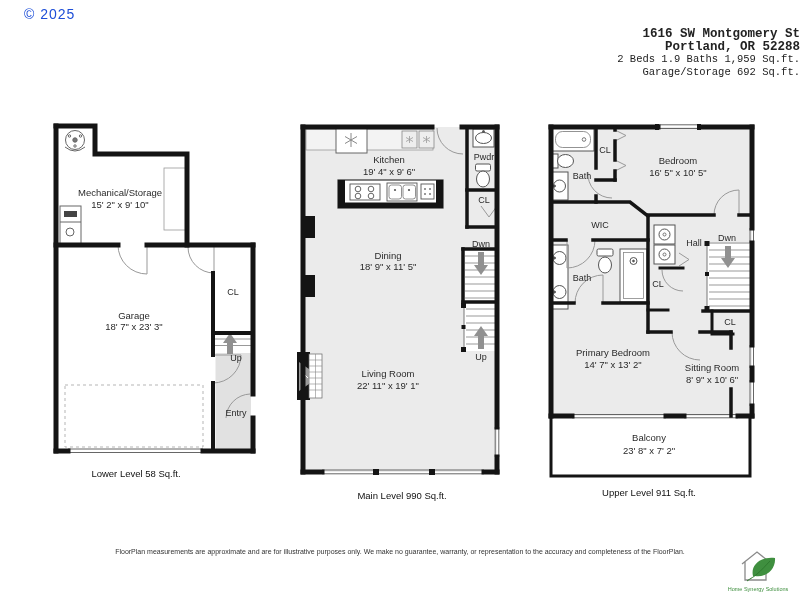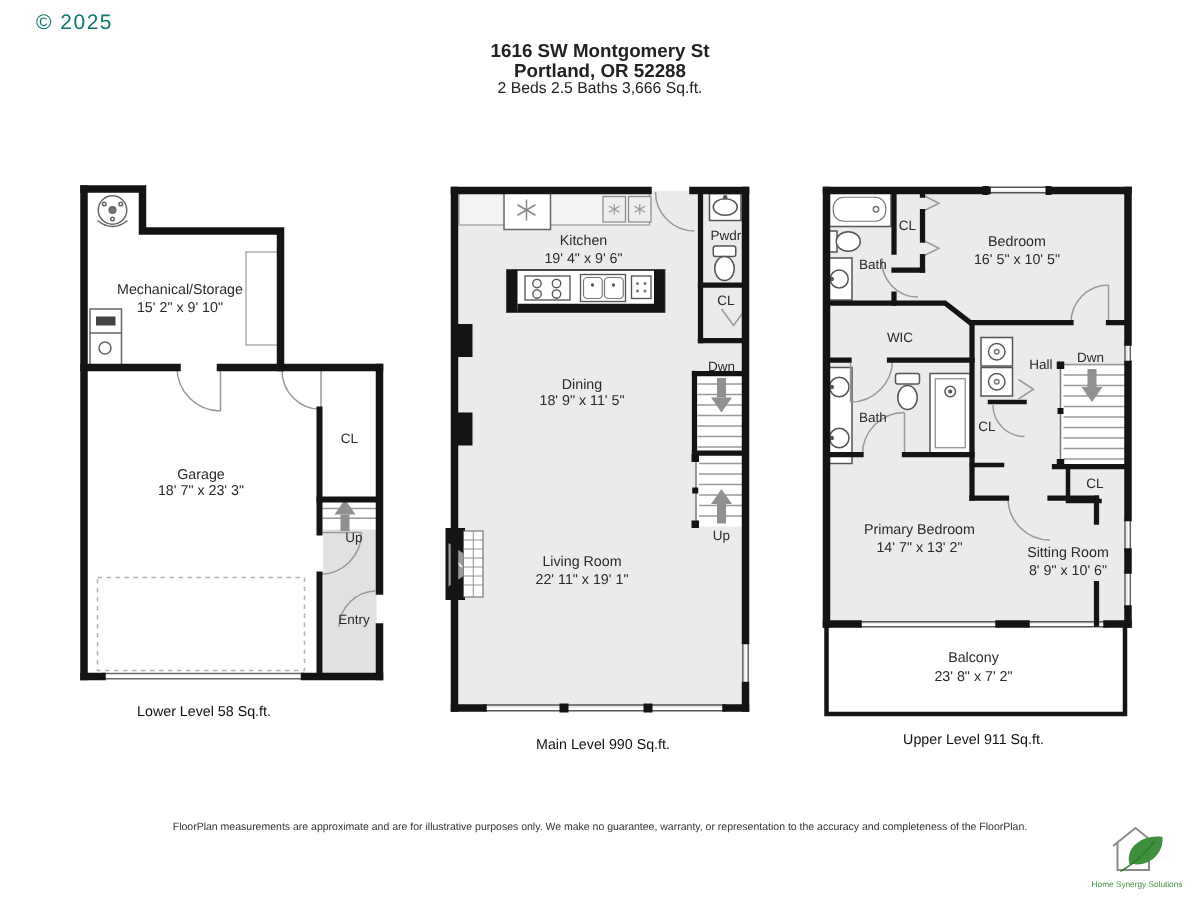--- a/index.html
+++ b/index.html
@@ -1,19 +1,19 @@
 <!DOCTYPE html>
 <html><head>
 <meta charset="utf-8">
 <style>
   html,body{margin:0;padding:0;background:#fff;}
   #page{position:relative;width:800px;height:600px;background:#fff;overflow:hidden;
         font-family:"Liberation Sans",sans-serif;color:#222;}
-  #copyright{position:absolute;left:24px;top:6px;font-size:14px;color:#0f766e;letter-spacing:1px;}
-  #header{position:absolute;left:0;top:28px;width:800px;text-align:center;line-height:12.5px;}
+  #copyright{position:absolute;left:24px;top:6px;font-size:14px;color:#1d4ed8;letter-spacing:1px;}
+  #header{position:absolute;left:0;top:28px;width:800px;text-align:right;line-height:12.5px;font-family:Liberation Mono, monospace;}
   #header .h-bold{font-weight:bold;font-size:12.5px;}
   #header .h-norm{font-size:10.5px;}
   #plan-svg{position:absolute;left:0;top:0;}
   svg text{font-family:"Liberation Sans",sans-serif;fill:#2a2a2a;}
   text.rm{font-size:9.5px;text-anchor:middle;}
   text.dm{font-size:9.5px;text-anchor:middle;}
   text.mk{font-size:9px;text-anchor:middle;}
   text.lv{font-size:9.5px;text-anchor:middle;fill:#111;}
   #footer{position:absolute;left:0;top:548px;width:800px;text-align:center;font-size:7px;color:#333;}
   #logo{position:absolute;left:722px;top:548px;width:72px;text-align:center;}
@@ -22,21 +22,22 @@
 </head>
 <body>
 
 <div id="page">
 
   <div id="copyright">© 2025</div>
 
   <div id="header">
     <div class="h-bold">1616 SW Montgomery St</div>
     <div class="h-bold">Portland, OR 52288</div>
-    <div class="h-norm">2 Beds  2.5 Baths  3,666 Sq.ft.</div>
+    <div class="h-norm">2 Beds  1.9 Baths  1,959 Sq.ft.</div>
+    <div class="h-norm">Garage/Storage 692 Sq.ft.</div>
   </div>
 
   <svg id="plan-svg" width="800" height="600" viewBox="0 0 800 600">
 
     <g>
 
       <rect x="215.5" y="353" width="35.5" height="96" fill="#e1e1e1"></rect>
 
       <g stroke="#666" stroke-width="1" fill="none">
         <rect x="164" y="168" width="24" height="62" stroke="#999" stroke-width="0.8"></rect>

